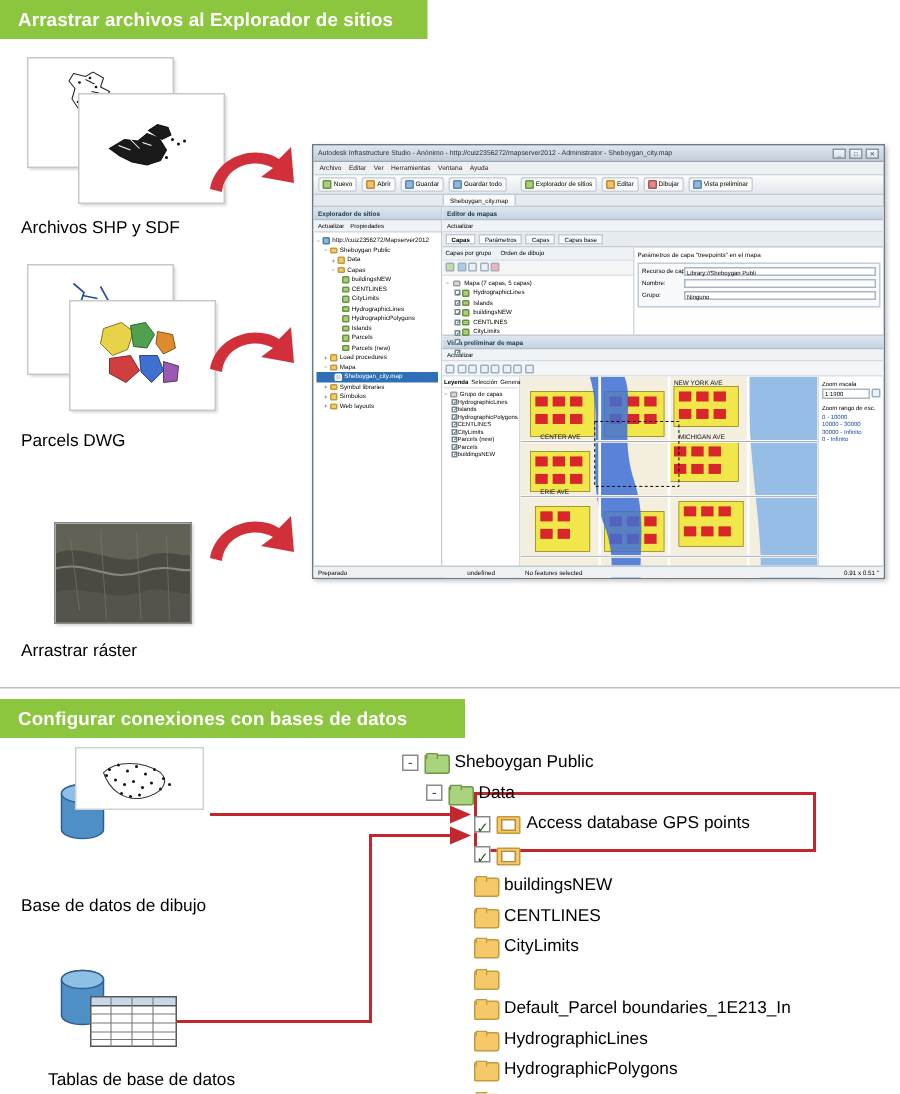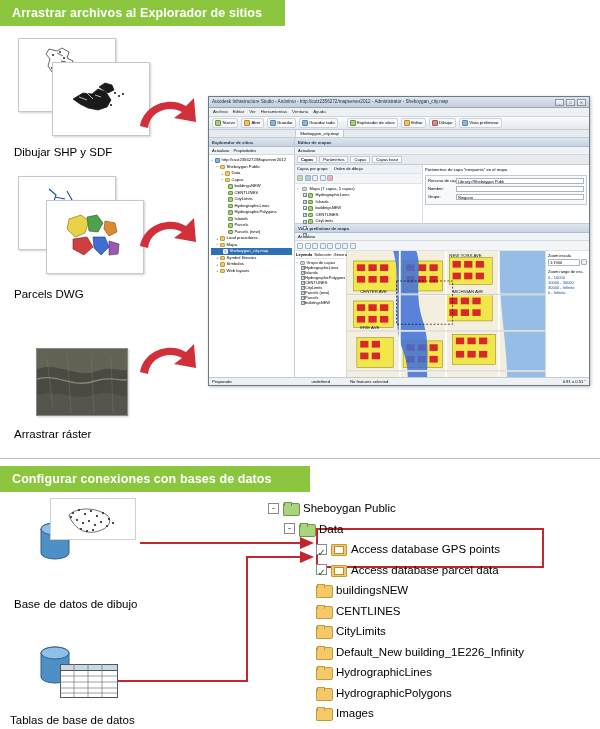--- a/index.html
+++ b/index.html
@@ -291,21 +291,21 @@
       <path d="M26 34 l8 3 M34 30 l6 6 M42 32 l6 2"></path>
     </g>
     <g fill="#111">
       <circle cx="62" cy="30" r="1"></circle>
         <circle cx="66" cy="33" r="1"></circle>
       <circle cx="70" cy="31" r="1"></circle>
         <circle cx="58" cy="42" r="1"></circle>
     </g>
   </svg>
 </div>
-<div class="caption" style="left:14px; top:146px;">Dibujar SHP y SDF</div>
+<div class="caption" style="left:14px; top:146px;">Archivos SHP y SDF</div>
 
 <svg class="arrow-red" style="left:136px; top:92px;" width="64" height="42" viewBox="0 0 64 42">
   <path d="M4 34 C8 12, 34 4, 50 14 L58 6 L60 30 L38 26 L46 20 C34 13, 14 18, 12 36 Z" fill="#d1303a"></path>
 </svg>
 
 <div class="thumb-card" style="left:18px; top:176px; width:98px; height:74px;">
   <svg width="98" height="74" viewBox="0 0 98 74">
     <g stroke="#1f4fa0" stroke-width="1.1" fill="none">
       <path d="M30 12 l7 6 l-3 9 l6 6 l-4 10 l7 5"></path>
       <path d="M48 14 l5 9 l-4 7 l6 6 l-3 8"></path>
@@ -809,21 +809,21 @@
   <ellipse cx="17" cy="9" rx="14" ry="6" fill="#8ec0e6" stroke="#2f5f92" stroke-width="1"></ellipse>
 </svg>
 <svg style="position:absolute; left:60px; top:664px;" width="58" height="34" viewBox="0 0 58 34">
   <rect x="0.5" y="0.5" width="57" height="33" fill="#ffffff" stroke="#555" stroke-width="1"></rect>
   <rect x="0.5" y="0.5" width="57" height="6" fill="#c8d8e8" stroke="#555" stroke-width="1"></rect>
   <g stroke="#777" stroke-width="0.7">
     <path d="M0 12 H58 M0 18 H58 M0 24 H58 M0 29 H58"></path>
     <path d="M14 0 V34 M28 0 V34 M42 0 V34"></path>
   </g>
 </svg>
-<div class="caption" style="left:10px; top:714px;">Tablas de base de datos</div>
+<div class="caption" style="left:32px; top:714px;">Tablas de base de datos</div>
 
 <div class="conn" style="left:140px; top:542px; width:170px; height:2px;"></div>
 <svg style="position:absolute; left:300px; top:534px;" width="18" height="18" viewBox="0 0 18 18">
   <path d="M0 3 L14 9 L0 15 Z" fill="#c1272d"></path>
 </svg>
 <div class="conn" style="left:118px; top:680px; width:128px; height:2px;"></div>
 <div class="conn" style="left:246px; top:556px; width:2px; height:126px;"></div>
 <div class="conn" style="left:246px; top:556px; width:64px; height:2px;"></div>
 <svg style="position:absolute; left:300px; top:548px;" width="18" height="18" viewBox="0 0 18 18">
   <path d="M0 3 L14 9 L0 15 Z" fill="#c1272d"></path>
@@ -843,37 +843,39 @@
     <span>Data</span>
   </div>
   <div class="row" style="padding-left:48px;">
     <span class="chk on"></span>
     <span class="db-ico"></span>
     <span>Access database GPS points</span>
   </div>
   <div class="row" style="padding-left:48px;">
     <span class="chk on"></span>
     <span class="db-ico"></span>
-    <span>Access database parcel data</span>
   </div>
   <div class="row" style="padding-left:48px;">
     <span class="folder-ico"></span>
     <span>buildingsNEW</span>
   </div>
   <div class="row" style="padding-left:48px;">
     <span class="folder-ico"></span>
     <span>CENTLINES</span>
   </div>
   <div class="row" style="padding-left:48px;">
     <span class="folder-ico"></span>
     <span>CityLimits</span>
   </div>
   <div class="row" style="padding-left:48px;">
     <span class="folder-ico"></span>
-    <span>Default_New building_1E226_Infinity</span>
+  </div>
+  <div class="row" style="padding-left:48px;">
+    <span class="folder-ico"></span>
+    <span>Default_Parcel boundaries_1E213_In</span>
   </div>
   <div class="row" style="padding-left:48px;">
     <span class="folder-ico"></span>
     <span>HydrographicLines</span>
   </div>
   <div class="row" style="padding-left:48px;">
     <span class="folder-ico"></span>
     <span>HydrographicPolygons</span>
   </div>
   <div class="row" style="padding-left:48px;">

